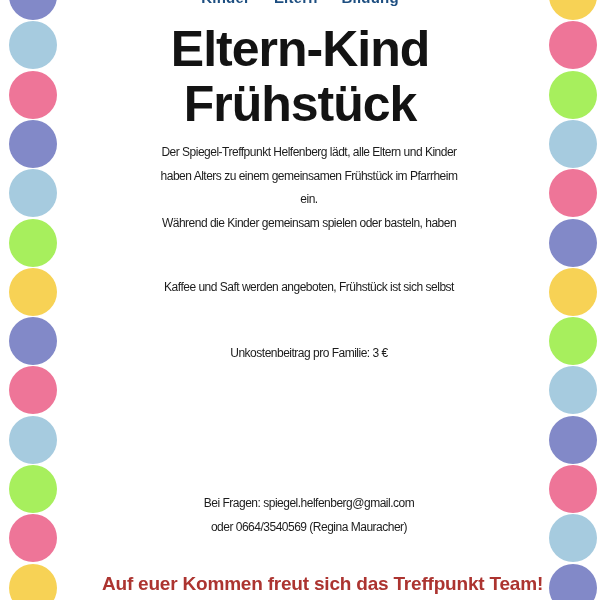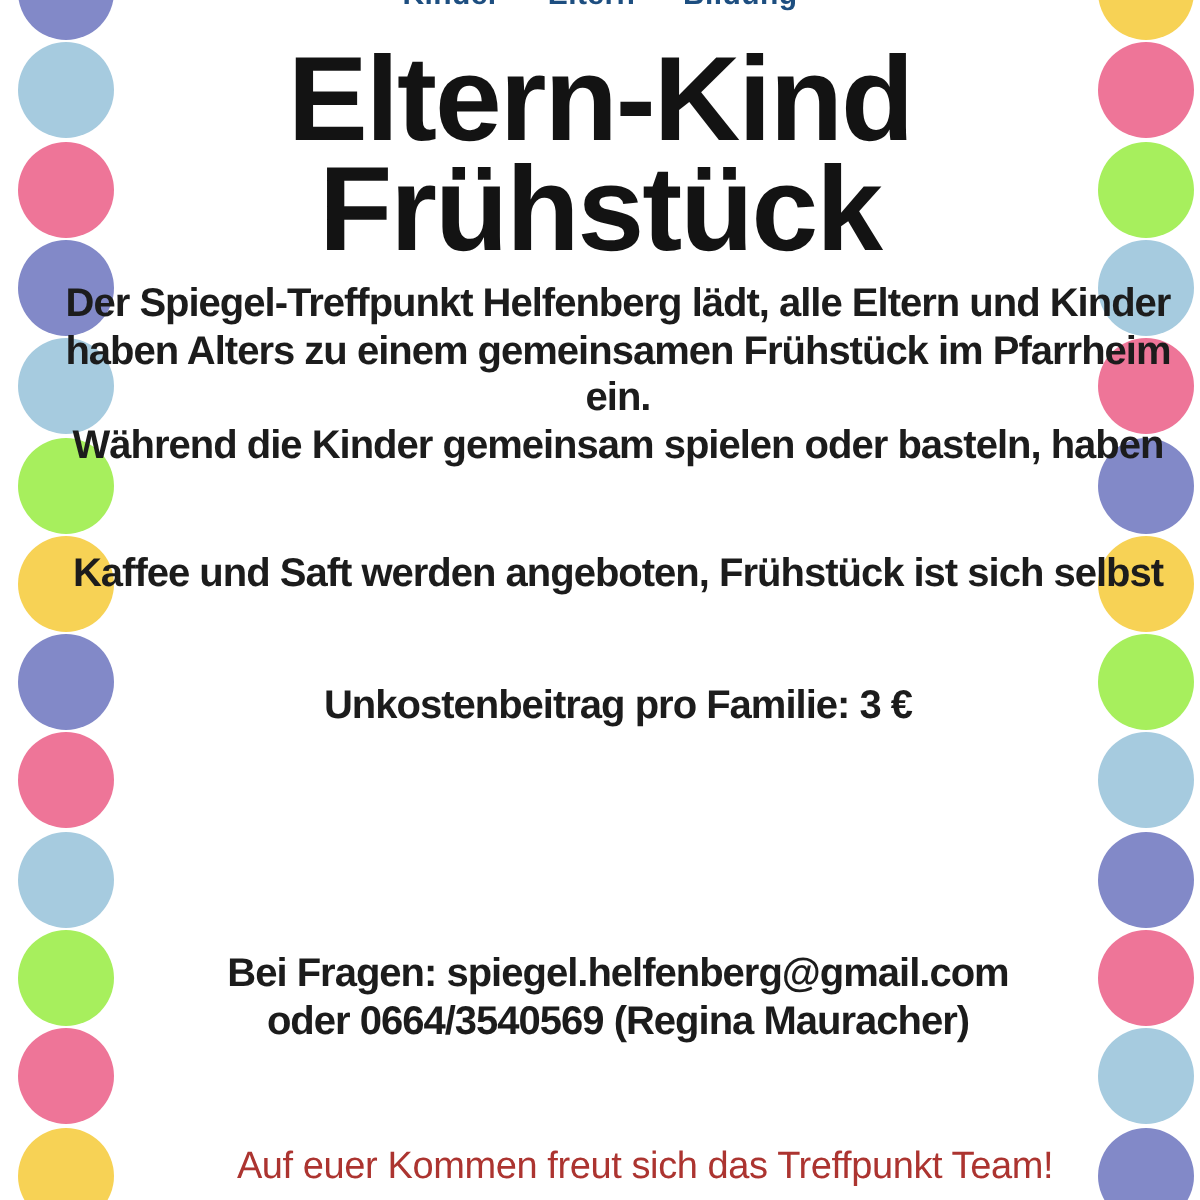--- a/index.html
+++ b/index.html
@@ -19,39 +19,39 @@
   .text-block { position:absolute; left:0; right:0; text-align:center; }
 
   #motto {
     top:-11px;
     font-size:15px; font-weight:700;
     letter-spacing:0.2px; word-spacing:5px;
     color: var(--motto_text, #1d4e80);
   }
   #title {
     top:22px;
-    font-size:60px; font-weight:700; letter-spacing:-1px;
+    font-size:50px; font-weight:700; letter-spacing:-1px;
     line-height:55px;
     color: var(--title_text, #131313);
   }
   .body-text {
-    font-size:20px; font-weight:700; letter-spacing:-0.5px;
+    font-size:12px; font-weight:400; letter-spacing:-0.5px;
     line-height:23.7px;
     color: var(--body_text, #1c1c1c);
     white-space:nowrap;
     margin-left:18px;
   }
   #intro   { top:141px; }
   #offer   { top:276px; }
   #fee     { top:342px; }
   #event   { top:384px; }
-  #contact { top:476px; }
+  #contact { top:492px; }
   #footer-line {
     top:572px;
-    font-size:19px; font-weight:400; letter-spacing:-0.2px;
+    font-size:19px; font-weight:700; letter-spacing:-0.2px;
     line-height:24px;
     color: var(--footer_text, #ac3430);
     white-space:nowrap;
     padding-left:45px;
   }
 </style>
 </head>
 <body>
 
 <div id="poster">

